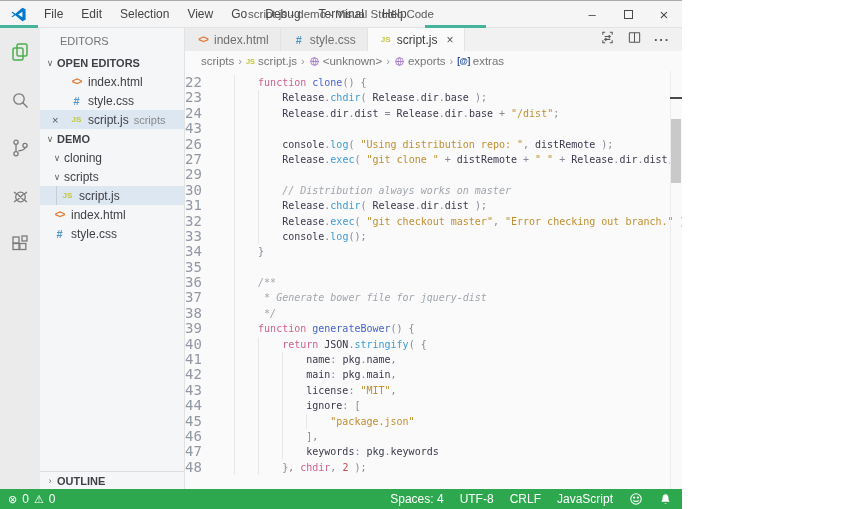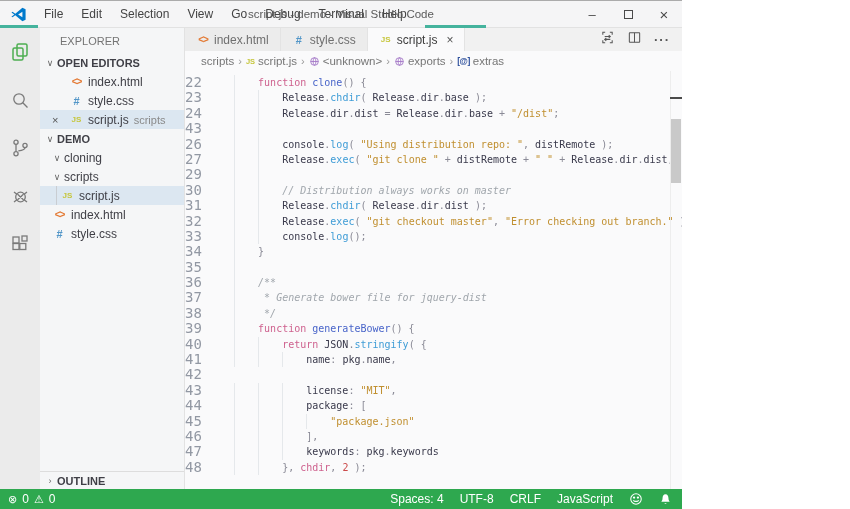--- a/index.html
+++ b/index.html
@@ -165,21 +165,21 @@
         <svg width="22" height="22" viewBox="0 0 22 22">
             <rect x="4" y="10.5" width="6" height="6"></rect>
             <rect x="10.8" y="10.5" width="6" height="6"></rect>
             <rect x="4" y="4" width="6" height="6"></rect>
             <rect x="13" y="3" width="5" height="5"></rect>
           </svg>
       </div>
     </div>
 
     <div class="sidebar">
-      <div class="sidebar-title">EXPLORER</div>
+      <div class="sidebar-title">EDITORS</div>
       <div class="section-header">
         <span class="chev">∨</span>
         <span>OPEN EDITORS</span>
       </div>
       <div>
           <div class="row oe-row">
             <span class="close-slot"></span>
             <span class="fi fi-html">&lt;&gt;</span>
             <span>index.html</span>
           </div>
@@ -311,23 +311,23 @@
             <div class="code-line"><span class="ln">32</span><span class="lc"><span class="ig"></span><span class="ig"></span><span class="tk-i">Release</span><span class="tk-p">.</span><span class="tk-c">exec</span><span class="tk-p">( </span><span class="tk-s">"git checkout master"</span><span class="tk-p">, </span><span class="tk-s">"Error checking out branch."</span><span class="tk-p"> );</span></span></div>
             <div class="code-line"><span class="ln">33</span><span class="lc"><span class="ig"></span><span class="ig"></span><span class="tk-i">console</span><span class="tk-p">.</span><span class="tk-c">log</span><span class="tk-p">();</span></span></div>
             <div class="code-line"><span class="ln">34</span><span class="lc"><span class="ig"></span><span class="tk-p">}</span></span></div>
             <div class="code-line"><span class="ln">35</span><span class="lc"><span class="ig"></span></span></div>
             <div class="code-line"><span class="ln">36</span><span class="lc"><span class="ig"></span><span class="tk-m">/**</span></span></div>
             <div class="code-line"><span class="ln">37</span><span class="lc"><span class="ig"></span><span class="tk-m"> * Generate bower file for jquery-dist</span></span></div>
             <div class="code-line"><span class="ln">38</span><span class="lc"><span class="ig"></span><span class="tk-m"> */</span></span></div>
             <div class="code-line"><span class="ln">39</span><span class="lc"><span class="ig"></span><span class="tk-k">function </span><span class="tk-f">generateBower</span><span class="tk-p">() {</span></span></div>
             <div class="code-line"><span class="ln">40</span><span class="lc"><span class="ig"></span><span class="ig"></span><span class="tk-k">return </span><span class="tk-i">JSON</span><span class="tk-p">.</span><span class="tk-c">stringify</span><span class="tk-p">( {</span></span></div>
             <div class="code-line"><span class="ln">41</span><span class="lc"><span class="ig"></span><span class="ig"></span><span class="ig"></span><span class="tk-i">name</span><span class="tk-p">: </span><span class="tk-i">pkg</span><span class="tk-p">.</span><span class="tk-i">name</span><span class="tk-p">,</span></span></div>
-            <div class="code-line"><span class="ln">42</span></div>
+            <div class="code-line"><span class="ln">42</span><span class="lc"><span class="ig"></span><span class="ig"></span><span class="ig"></span><span class="tk-i">main</span><span class="tk-p">: </span><span class="tk-i">pkg</span><span class="tk-p">.</span><span class="tk-i">main</span><span class="tk-p">,</span></span></div>
             <div class="code-line"><span class="ln">43</span><span class="lc"><span class="ig"></span><span class="ig"></span><span class="ig"></span><span class="tk-i">license</span><span class="tk-p">: </span><span class="tk-s">"MIT"</span><span class="tk-p">,</span></span></div>
-            <div class="code-line"><span class="ln">44</span><span class="lc"><span class="ig"></span><span class="ig"></span><span class="ig"></span><span class="tk-i">package</span><span class="tk-p">: [</span></span></div>
+            <div class="code-line"><span class="ln">44</span><span class="lc"><span class="ig"></span><span class="ig"></span><span class="ig"></span><span class="tk-i">ignore</span><span class="tk-p">: [</span></span></div>
             <div class="code-line"><span class="ln">45</span><span class="lc"><span class="ig"></span><span class="ig"></span><span class="ig"></span><span class="ig"></span><span class="tk-s">"package.json"</span></span></div>
             <div class="code-line"><span class="ln">46</span><span class="lc"><span class="ig"></span><span class="ig"></span><span class="ig"></span><span class="tk-p">],</span></span></div>
             <div class="code-line"><span class="ln">47</span><span class="lc"><span class="ig"></span><span class="ig"></span><span class="ig"></span><span class="tk-i">keywords</span><span class="tk-p">: </span><span class="tk-i">pkg</span><span class="tk-p">.</span><span class="tk-i">keywords</span></span></div>
             <div class="code-line"><span class="ln">48</span><span class="lc"><span class="ig"></span><span class="ig"></span><span class="tk-p">}, </span><span class="tk-k">chdir</span><span class="tk-p">, </span><span class="tk-n">2</span><span class="tk-p"> );</span></span></div>
           </div>
         <div class="scrollbar">
           <div class="sb-marker"></div>
           <div class="sb-thumb"></div>
         </div>
       </div>

